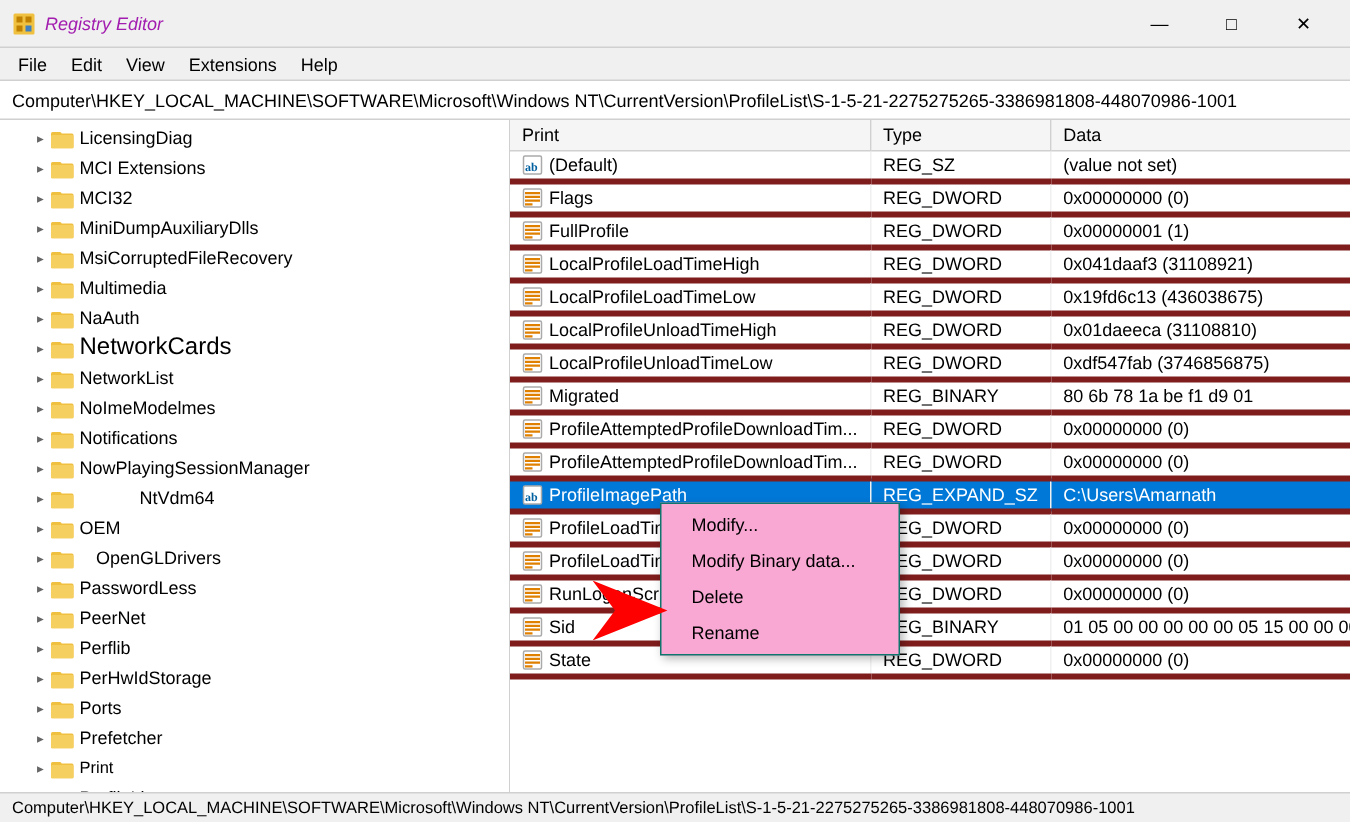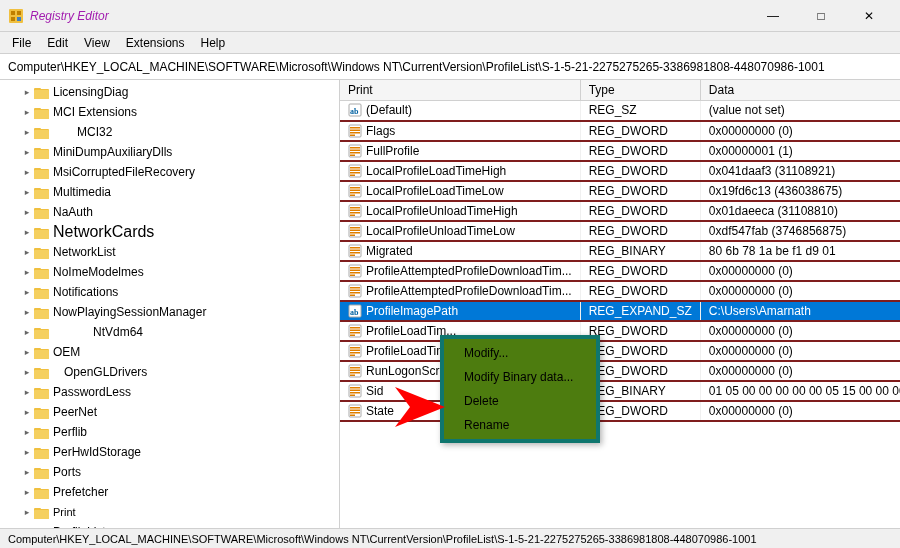--- a/index.html
+++ b/index.html
@@ -149,21 +149,21 @@
       padding: 3px 8px;
       text-align: left;
       font-weight: normal;
       position: sticky;
       top: 0;
       z-index: 1;
       white-space: nowrap;
     }
     .reg-table tbody td {
       padding: 2px 8px;
-      border-bottom: 2px solid #7f1d1d;
+      border-bottom: 4px solid #7f1d1d;
       border-right: 1px solid #f0f0f0;
       white-space: nowrap;
       height: 20px;
       margin-top: 28px;
     }
     .reg-table tbody tr.selected td { background: #0078d7; color: white; }
 
     .reg-icon {
       width: 14px;
       height: 14px;
@@ -183,22 +183,22 @@
       border-top: 1px solid #d0d0d0;
       display: flex;
       align-items: center;
       padding: 0 8px;
       font-size: 11px;
     }
 
     
     .context-menu {
       position: absolute;
-      background: #4d7c0f;
-      border: 4px solid #0f766e;
+      background: #f9a8d4;
+      border: 1px solid #0f766e;
       box-shadow: 2px 2px 6px rgba(0,0,0,0.3);
       z-index: 100;
       min-width: 160px;
       padding: 2px 0;
     }
     .context-menu-item {
       padding: 5px 20px;
       cursor: pointer;
       font-size: 12px;
       display: flex;
@@ -280,21 +280,21 @@
       <div class="tree-item">
         <span class="tree-indent" style="width:16px; display:inline-block;"></span>
         <span class="expand-icon">▸</span>
         <span class="folder-icon">
       <svg width="16" height="14" viewBox="0 0 16 14">
         <rect x="0" y="4" width="15" height="10" rx="1" fill="#f0c040"></rect>
         <rect x="0" y="3" width="7" height="3" rx="1" fill="#f0c040"></rect>
         <rect x="0" y="5" width="15" height="9" rx="1" fill="#f5d060"></rect>
       </svg>
     </span>
-        <span style="font-size:12px;margin-left:24px;">MCI32</span>
+        <span style="font-size:12px;">MCI32</span>
       </div>
       <div class="tree-item">
         <span class="tree-indent" style="width:16px; display:inline-block;"></span>
         <span class="expand-icon">▸</span>
         <span class="folder-icon">
       <svg width="16" height="14" viewBox="0 0 16 14">
         <rect x="0" y="4" width="15" height="10" rx="1" fill="#f0c040"></rect>
         <rect x="0" y="3" width="7" height="3" rx="1" fill="#f0c040"></rect>
         <rect x="0" y="5" width="15" height="9" rx="1" fill="#f5d060"></rect>
       </svg>

